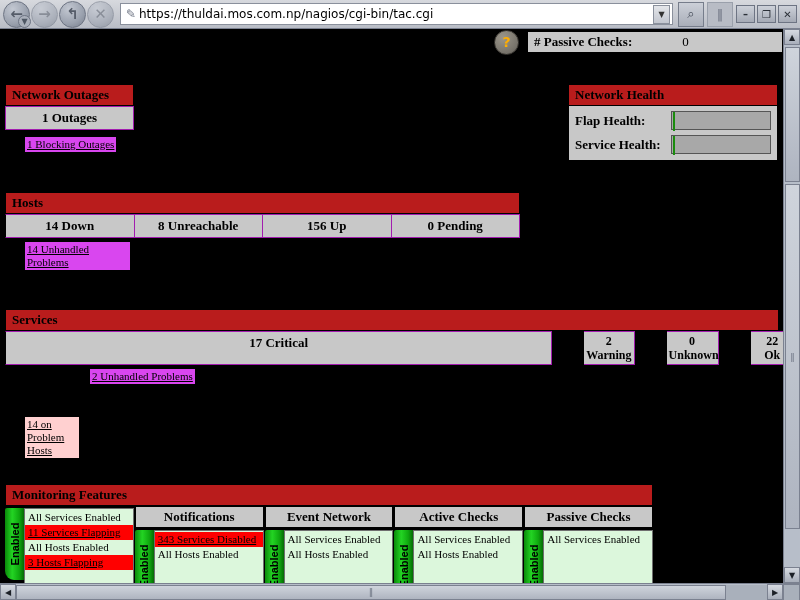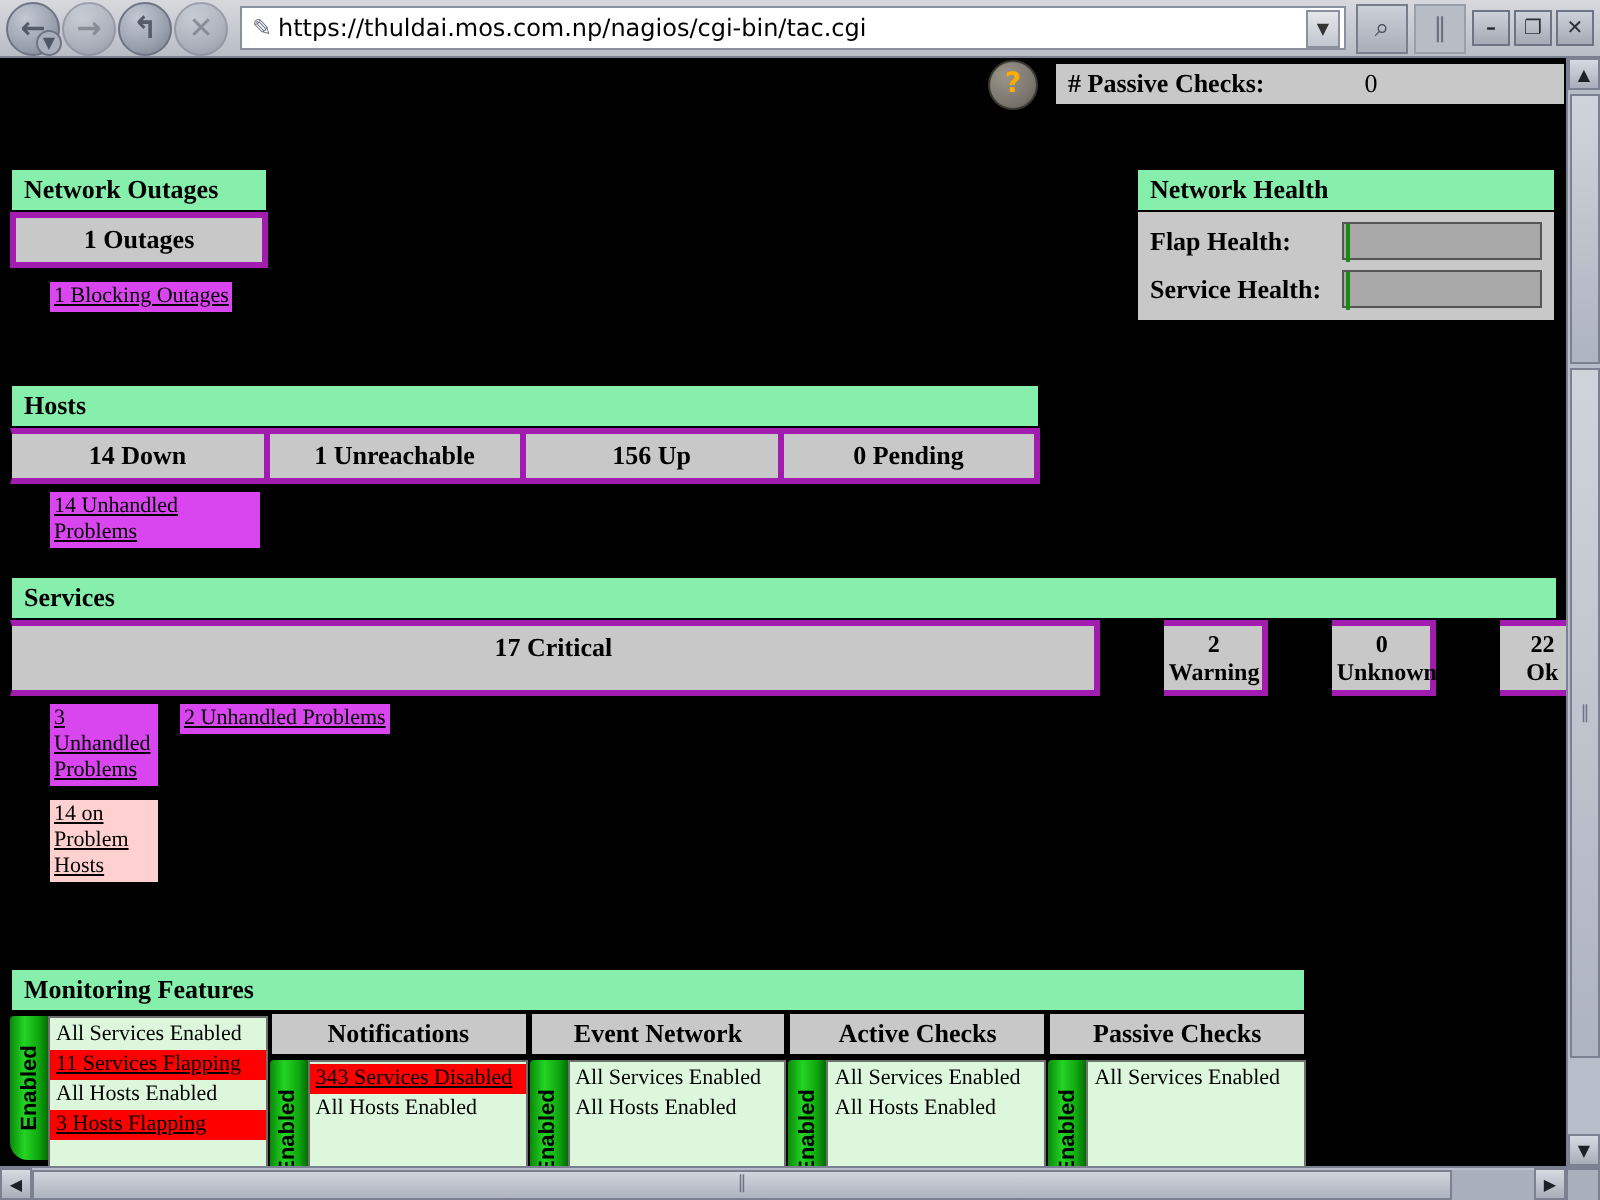--- a/index.html
+++ b/index.html
@@ -69,25 +69,25 @@
     position: absolute; left: 0; top: 29px; width: 800px; height: 571px;
     background: #000; overflow: hidden;
   }
   #page {
     position: absolute; left: 0; top: 0; width: 783px; height: 554px;
     background: #000; color: #000;
   }
 
   
   .sec-header {
-    background: #86efac; border: 1px solid #000;
+    background: #b91c1c; border: 1px solid #000;
     font-weight: bold; font-size: 13px; padding: 2px 6px; color: #000;
   }
   .cell {
-    background: #c8c8c8; border: 3px solid #a21caf;
+    background: #c8c8c8; border: 1px solid #a21caf;
     text-align: center; font-weight: bold; font-size: 13px; padding: 3px 4px;
   }
   .redbox {
     background: #d946ef; color: #000; font-size: 11px; line-height: 13px;
     padding: 1px 2px; text-decoration: underline; display: inline-block;
   }
   .pinkbox {
     background: #ffd0d0; color: #000; font-size: 11px; line-height: 13px;
     padding: 1px 2px; text-decoration: underline; display: inline-block;
   }
@@ -133,21 +133,21 @@
   }
 
   
   #hosts-block { position: absolute; left: 5px; top: 163px; width: 515px; }
   #hosts-row { display: flex; }
   #hosts-row .cell { flex: 1; border-left: none; }
   #hosts-row .cell:first-child { border-left: 1px solid #000; }
   #hosts-extra { padding: 4px 0 0 20px; }
 
   
-  #services-block { position: absolute; left: 5px; top: 259px; width: 790px; }
+  #services-block { position: absolute; left: 5px; top: 280px; width: 790px; }
   #services-hdr { width: 774px; }
   #services-row { display: flex; gap: 32px; }
   #svc-critical { width: 650px; }
   #svc-warning, #svc-unknown { width: 52px; }
   #svc-ok { width: 52px; }
   #services-row .cell { border-left: none; }
   #services-row .cell:first-child { border-left: 1px solid #000; }
   .cell.two-line { font-size: 12px; line-height: 14px; padding: 2px 2px; }
   #services-extra { position: relative; height: 92px; }
   #svc-unhandled { position: absolute; left: 20px; top: 4px; width: 54px; }
@@ -291,21 +291,21 @@
             <span class="health-bar-fill" id="service-health-fill" style="width: 100%;"></span>
           </span>
         </div>
       </div>
     </div>
 
     <div id="hosts-block">
       <div class="sec-header">Hosts</div>
       <div id="hosts-row">
         <div class="cell">14 Down</div>
-        <div class="cell">1 Unreachable</div>
+        <div class="cell">8 Unreachable</div>
         <div class="cell">156 Up</div>
         <div class="cell">0 Pending</div>
       </div>
       <div id="hosts-extra">
         <span class="redbox" style="width:105px">14 Unhandled Problems</span>
       </div>
     </div>
 
     <div id="services-block">
       <div class="sec-header" id="services-hdr">Services</div>
@@ -318,21 +318,20 @@
         <div class="cell two-line" id="svc-unknown">
           <div>0</div>
           <div>Unknown</div>
         </div>
         <div class="cell two-line" id="svc-ok">
           <div>22</div>
           <div>Ok</div>
         </div>
       </div>
       <div id="services-extra">
-        <span class="redbox" id="svc-unhandled">3 Unhandled Problems</span>
         <span class="pinkbox" id="svc-prob-hosts">14 on Problem Hosts</span>
         <span class="redbox" id="warn-unhandled">2 Unhandled Problems</span>
       </div>
     </div>
 
     <div id="features-block">
       <div class="sec-header" id="features-hdr">Monitoring Features</div>
       <div id="features-cols">
           <div class="feat-col">
             <div class="feat-body">

